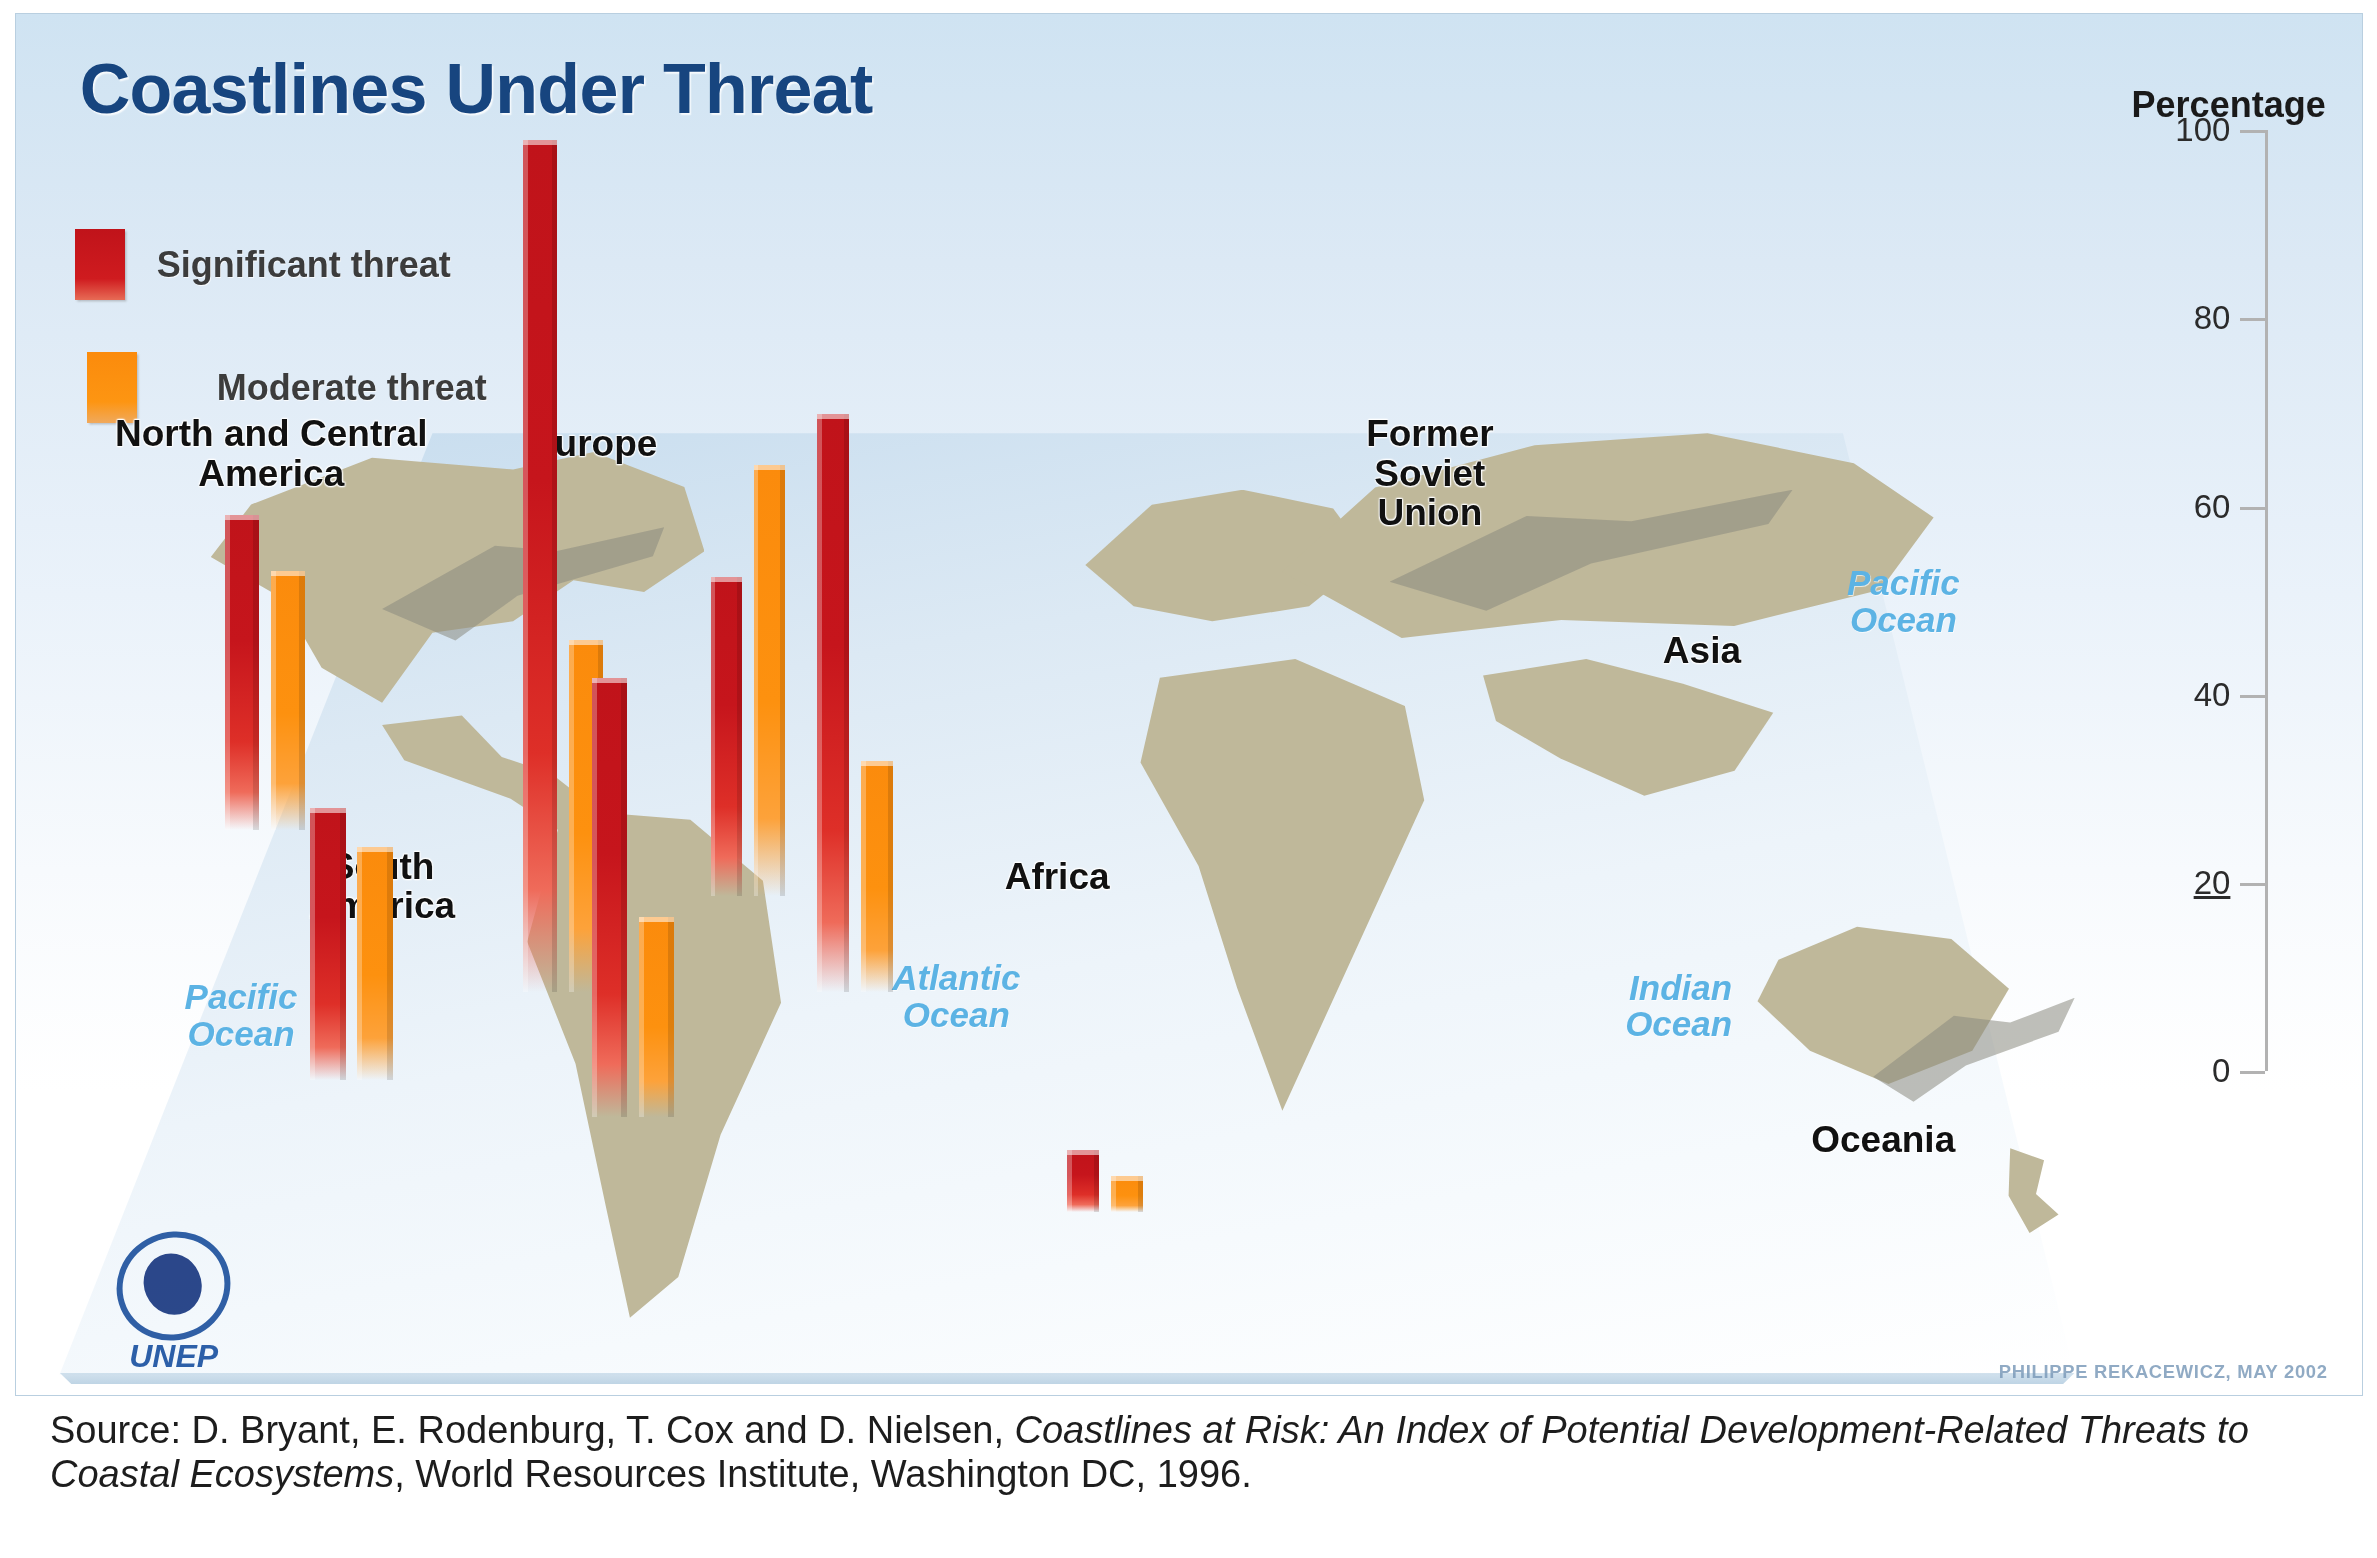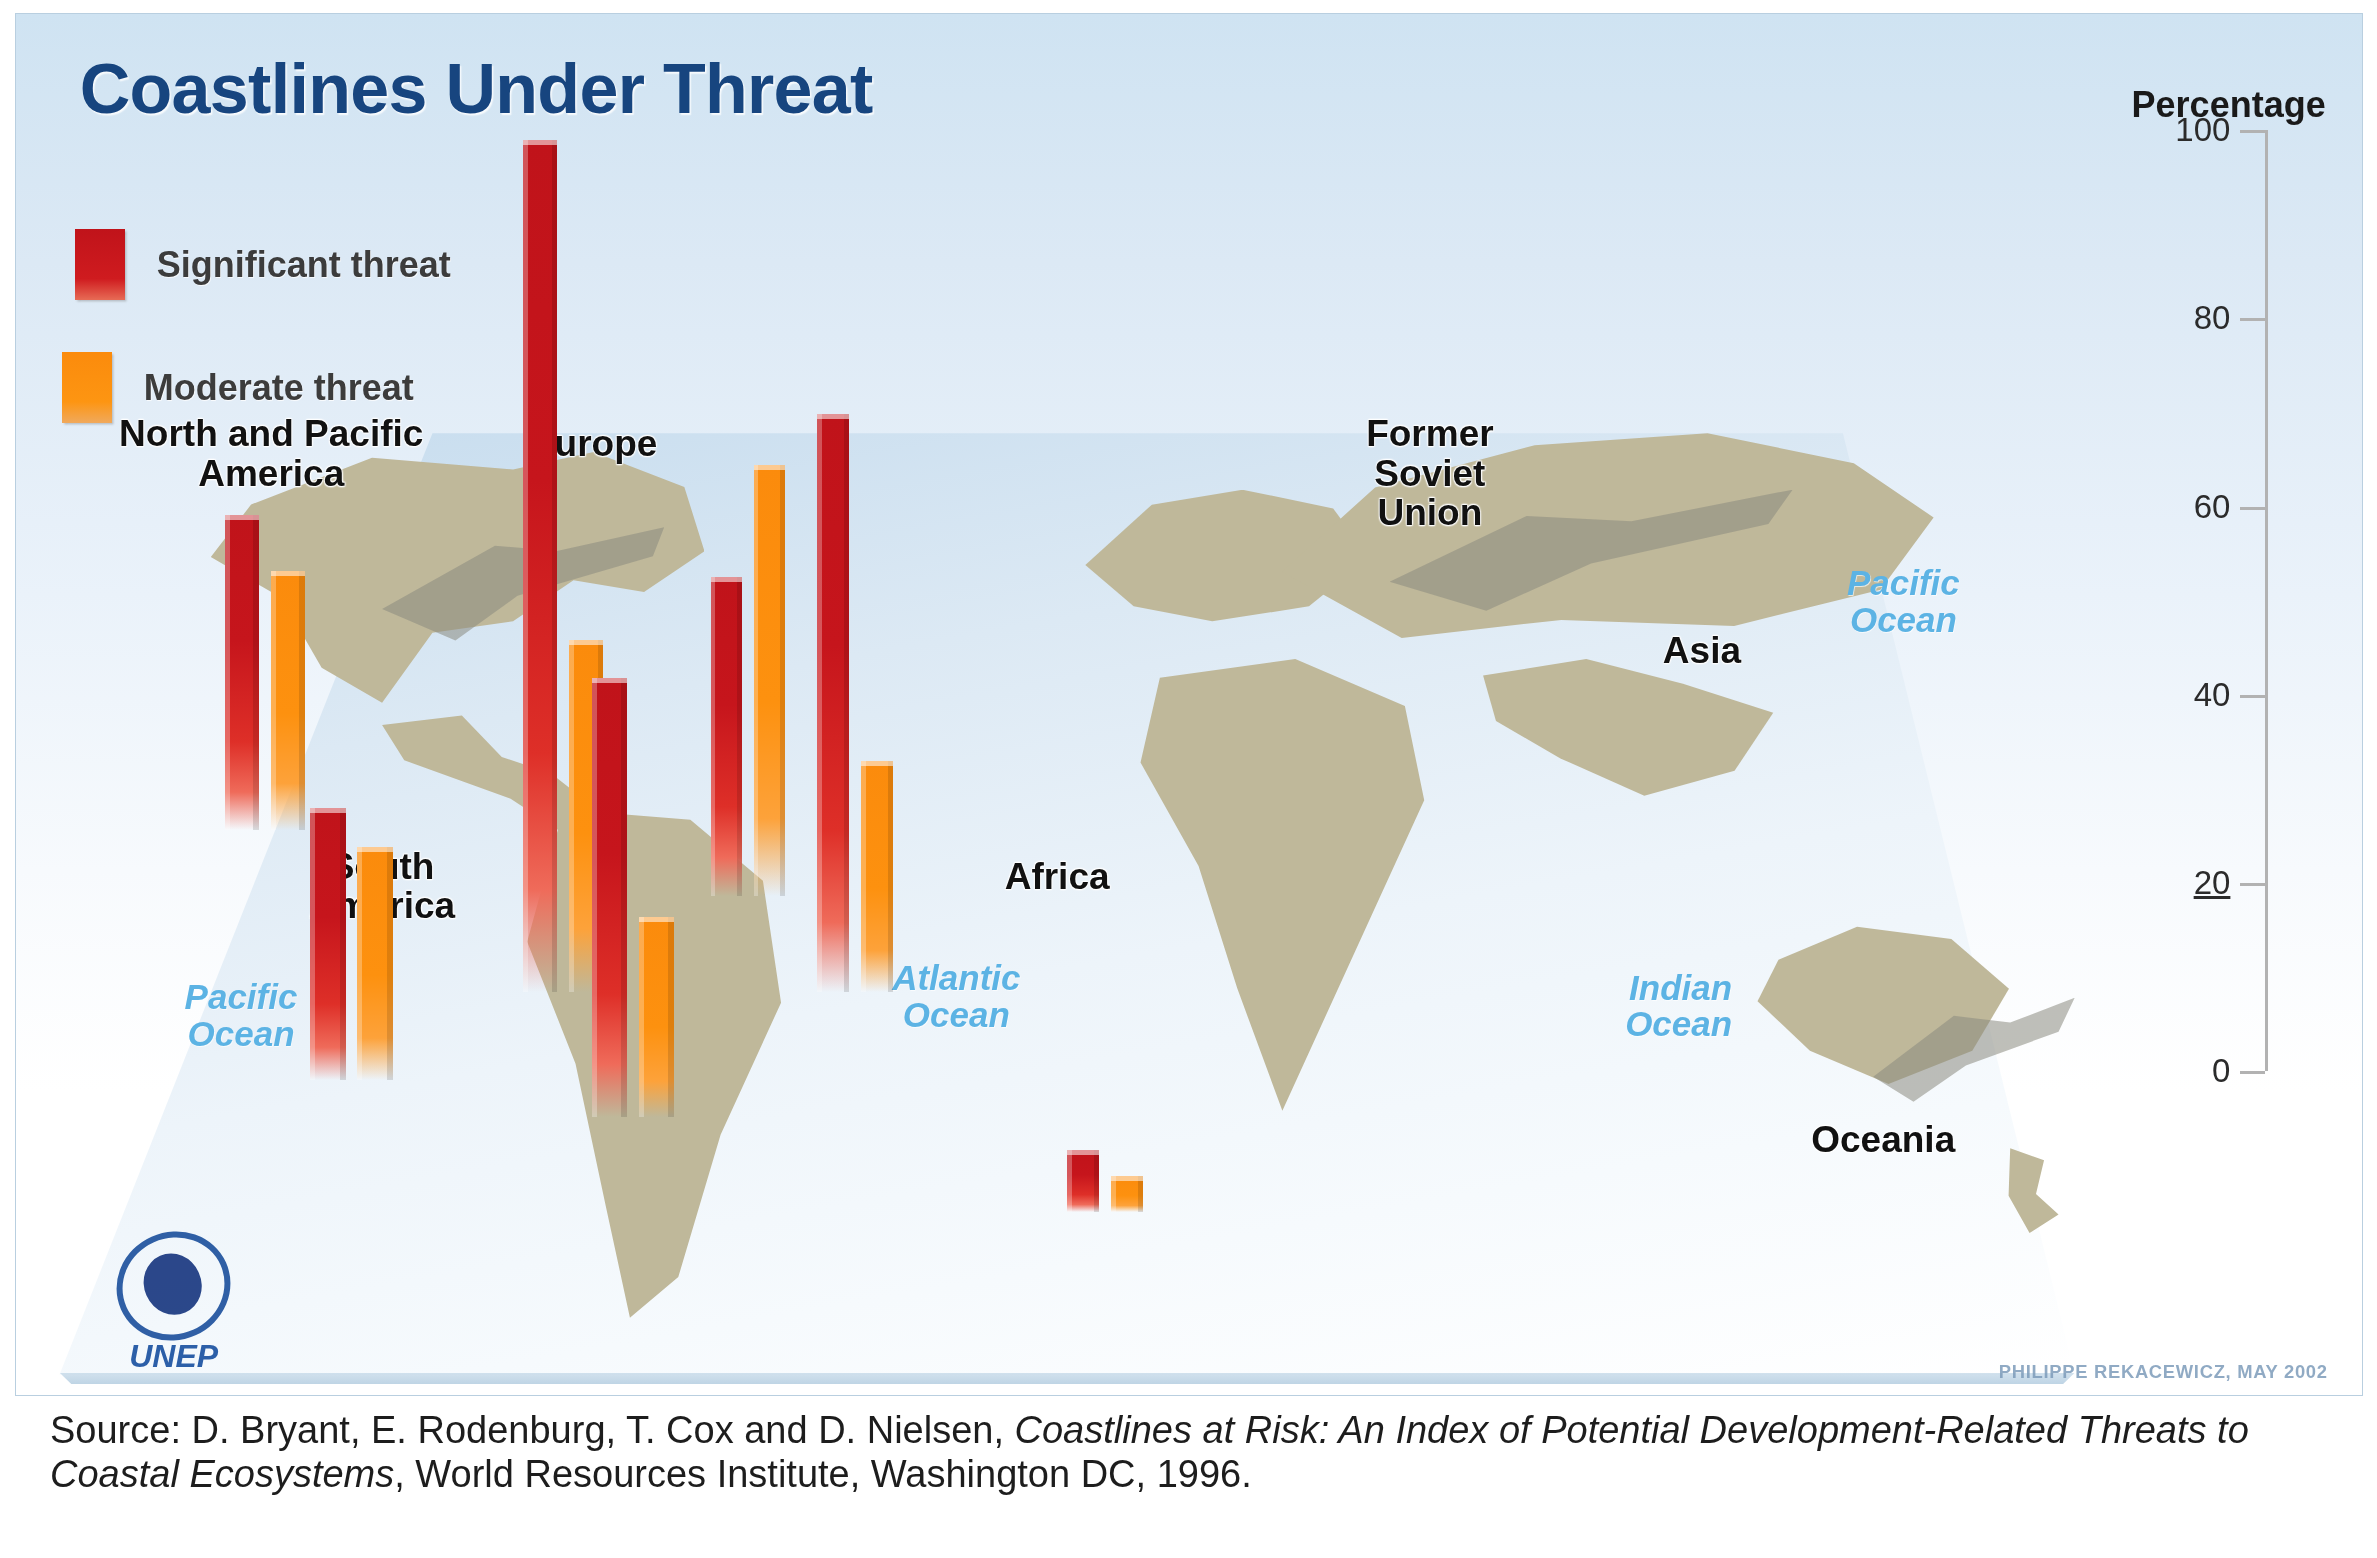--- a/index.html
+++ b/index.html
@@ -76,21 +76,21 @@
 <div id="page">
 
   <div id="panel">
 
     <div id="title">Coastlines Under Threat</div>
 
     <div class="lg-row" style="left:59px;top:215px;">
       <span class="lg-sw" style="background:linear-gradient(180deg,#c0131a,#cf1b1f 70%,#e76b55);"></span>
       <span class="lg-tx">Significant threat</span>
     </div>
-    <div class="lg-row" style="left:46px;top:338px;">
+    <div class="lg-row" style="left:71px;top:338px;gap:48px;">
       <span class="lg-sw" style="background:linear-gradient(180deg,#fb8b0c,#fd9512 70%,#f0a95c);"></span>
       <span class="lg-tx">Moderate threat</span>
     </div>
 
     <div id="pct-title">Percentage</div>
     <div id="axis" style="left:2249px;top:116px;width:3.7px;height:956px;">
       <div class="spine" style="height:941px;"></div>
       <div class="tick" style="top:0px;"></div>
       <div class="tick" style="top:188px;"></div>
       <div class="tick" style="top:377px;"></div>
@@ -145,21 +145,21 @@
       <div class="ocean-lab" style="left:71%;top:57%;width:12%;text-align:right;">
         <div>Indian</div>
         <div>Ocean</div>
       </div>
       <div class="ocean-lab" style="left:85%;top:14%;width:13%;">
         <div>Pacific</div>
         <div>Ocean</div>
       </div>
 
       <div class="reg-lab" style="left:0.5%;top:-2%;width:20%;">
-        <div>North and Pacific</div>
+        <div>North and Central</div>
         <div>America</div>
       </div>
       <div class="reg-lab" style="left:10%;top:44%;width:12%;">
         <div>South</div>
         <div>America</div>
       </div>
       <div class="reg-lab" style="left:20.5%;top:-1%;width:12%;">
         <div>Europe</div>
       </div>
       <div class="reg-lab" style="left:43.5%;top:45%;width:12%;">

